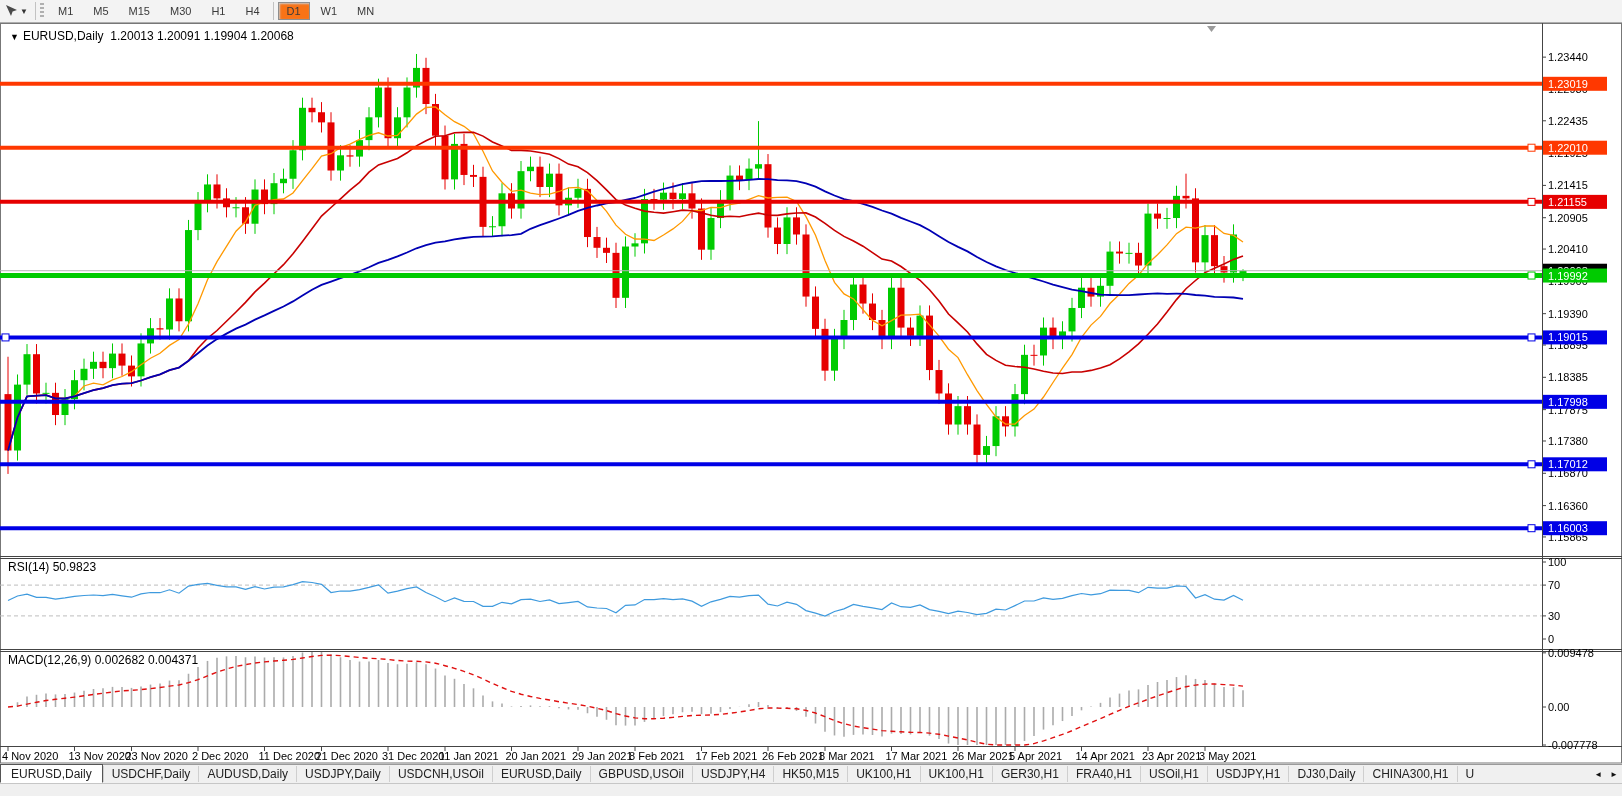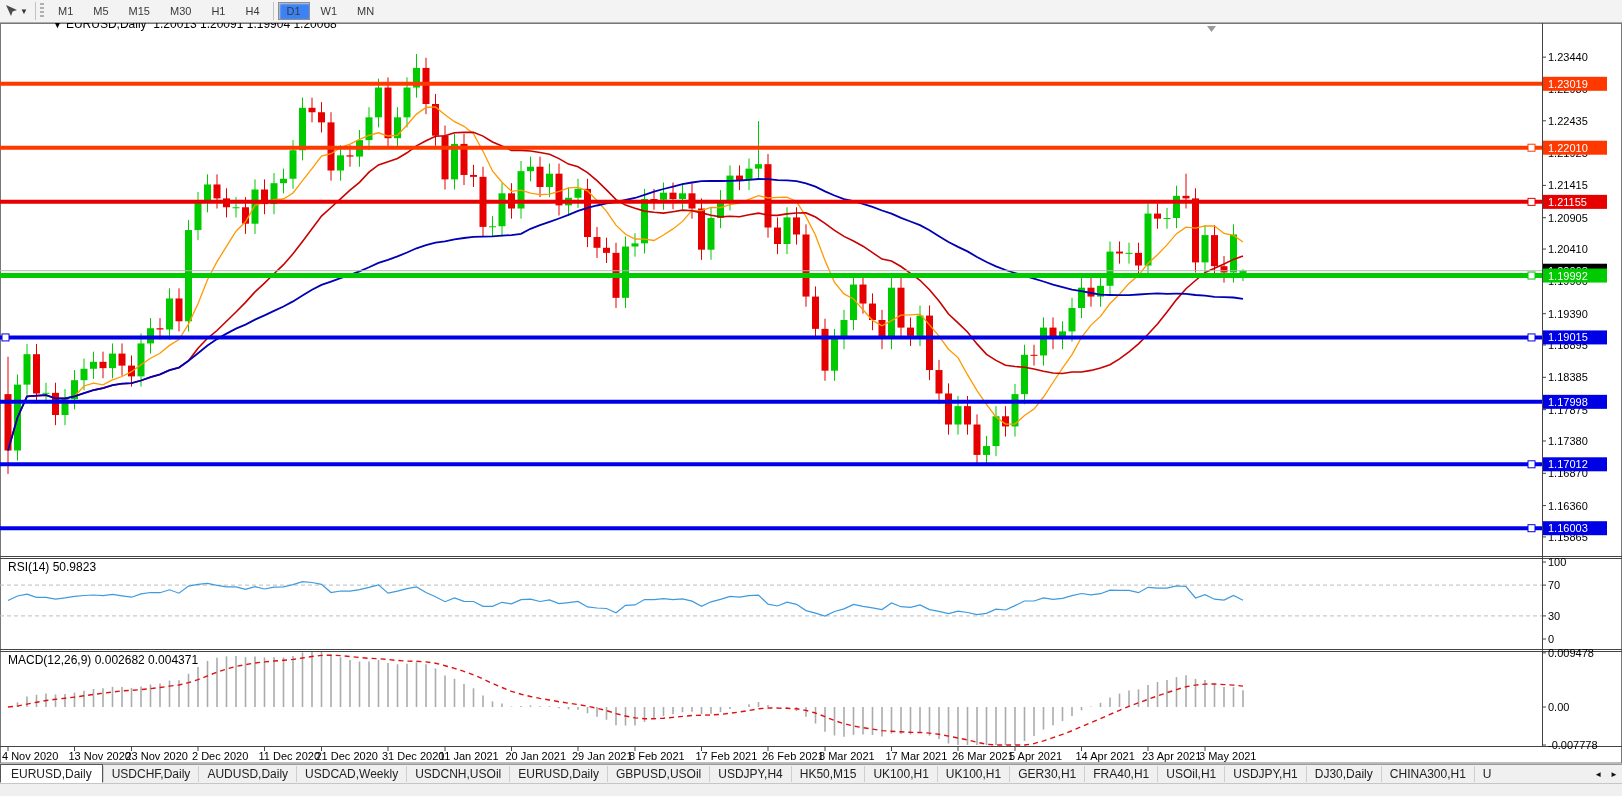--- a/index.html
+++ b/index.html
@@ -7,24 +7,24 @@
        font-family:"Liberation Sans",sans-serif;-webkit-font-smoothing:none;}
   
   .toolbar{position:absolute;left:0;top:0;width:1622px;height:22px;background:#f3f3f3;
            border-bottom:1px solid #adadad;display:flex;align-items:center;z-index:5;}
   .tool-icon{width:18px;height:18px;margin-left:2px;display:flex;align-items:center;justify-content:center;cursor:pointer;}
   .caret{font-size:8px;color:#333;width:12px;cursor:pointer;}
   .vsep{width:1px;height:18px;background:#c2c2c2;margin:0 3px;}
   .grip{width:4px;height:16px;margin:0 4px 0 1px;
         background:repeating-linear-gradient(to bottom,#b0b0b0 0 2px,transparent 2px 4px);}
   .tfbtn{font-size:11px;color:#3a3a3a;padding:2px 8px;margin:0 1px;border:1px solid transparent;cursor:pointer;text-align:center;}
-  .tfbtn.active{background:#3b82f6;border:1px solid #8f8f8f;box-shadow:inset 1px 1px 2px #c9c9c9;}
+  .tfbtn.active{background:#f97316;border:1px solid #8f8f8f;box-shadow:inset 1px 1px 2px #c9c9c9;}
   
   #chart-svg{position:absolute;left:0;top:0;z-index:1;}
-  .chart-title{position:absolute;left:10px;top:17px;z-index:2;font-size:12px;color:#000;margin-left:43px;}
+  .chart-title{position:absolute;left:10px;top:29px;z-index:2;font-size:12px;color:#000;}
   .chart-title .tri{font-size:9px;margin-right:4px;}
   
   .tabbar{position:absolute;left:0;top:764px;width:1622px;height:18px;background:#f0f0f0;
           border-top:1px solid #9a9a9a;display:flex;align-items:center;z-index:5;font-size:12px;}
   .tab{padding:1px 8px;color:#222;white-space:nowrap;border-left:1px solid #cfcfcf;cursor:pointer;}
   .tab:first-child{border-left:none;}
   .tab.active{background:#fff;border:1px solid #555;border-bottom:1px solid #fff;margin-top:-2px;padding:2px 10px 1px 10px;}
   .tab.truncated{overflow:hidden;max-width:14px;padding-right:0;}
   .tab-arrows{margin-left:auto;display:flex;align-items:center;}
   .tab-arrow{font-size:8px;color:#111;padding:2px 4px;cursor:pointer;}
@@ -613,21 +613,21 @@
 
 <div class="chart-title">
   <span class="tri">▼</span><span>EURUSD,Daily</span>&nbsp;
   <span>1.20013 1.20091 1.19904 1.20068</span>
 </div>
 
 <div class="tabbar" id="tabbar">
     <div class="tab active">EURUSD,Daily</div>
     <div class="tab">USDCHF,Daily</div>
     <div class="tab">AUDUSD,Daily</div>
-    <div class="tab">USDCAD,Weekly</div>
+    <div class="tab">USDJPY,Daily</div>
     <div class="tab">USDCNH,USOil</div>
     <div class="tab">EURUSD,Daily</div>
     <div class="tab">GBPUSD,USOil</div>
     <div class="tab">USDJPY,H4</div>
     <div class="tab">HK50,M15</div>
     <div class="tab">UK100,H1</div>
     <div class="tab">UK100,H1</div>
     <div class="tab">GER30,H1</div>
     <div class="tab">FRA40,H1</div>
     <div class="tab">USOil,H1</div>

